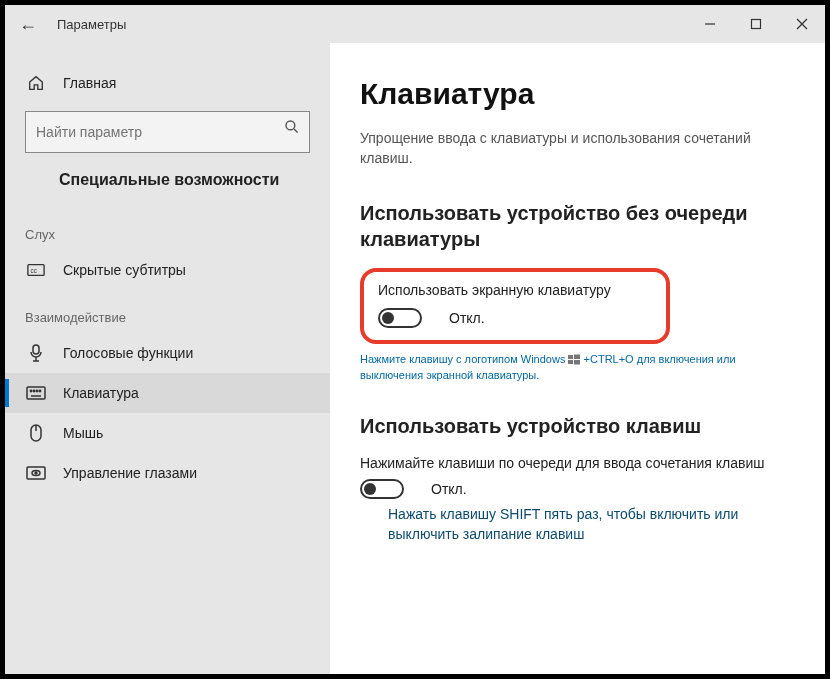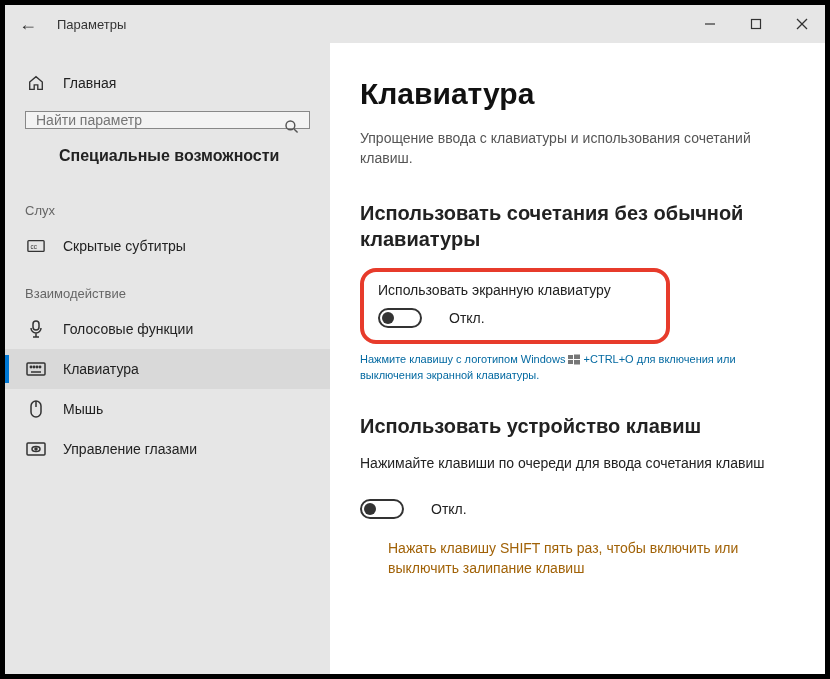--- a/index.html
+++ b/index.html
@@ -16,33 +16,33 @@
   .sidebar { width: 325px; background: #e6e6e6; display: flex; flex-direction: column; padding-top: 20px; overflow: hidden; }
   .content { flex: 1; background: #fff; padding: 34px 40px 20px 30px; overflow: hidden; }
 
   .nav-row { display: flex; align-items: center; height: 40px; padding-left: 20px; cursor: pointer; font-size: 14px; color: #222; }
   .nav-row.selected { background: #d9d9d9; position: relative; }
   .nav-row.selected::before { content:""; position:absolute; left:0; top:6px; bottom:6px; width:4px; background:#0078d4; }
   .nav-icon { width: 22px; height: 22px; display:flex; align-items:center; justify-content:center; margin-right: 16px; color:#333; }
   .nav-icon svg { stroke:#333; fill:none; stroke-width:1.5; }
 
   .search-wrap { margin: 8px 20px 10px 20px; position: relative; }
-  .search-input { width: 100%; height: 18px; border: 1px solid #888; background: #f3f3f3; padding: 0 34px 0 10px; font-size: 14px; color:#555; }
+  .search-input { width: 100%; height: 42px; border: 1px solid #888; background: #f3f3f3; padding: 0 34px 0 10px; font-size: 14px; color:#555; }
   .search-icon { position: absolute; right: 10px; top: 8px; color:#555; }
 
   .sidebar-sublabel { font-weight: 600; font-size: 16px; padding: 8px 20px 18px 20px; color:#222;margin-left:34px; }
   .section-label { font-size: 13px; color: #666; padding: 20px 15px 8px 20px; }
 
   h1.page-title { font-size: 30px; font-weight: 600; margin-bottom: 18px; color:#111; }
   .desc { font-size: 14px; color: #555; line-height: 1.4; margin-bottom: 32px; max-width: 420px; }
   h2.section { font-size: 20px; font-weight: 600; color: #222; margin-bottom: 16px; line-height:1.3; max-width:420px; }
 
-  .setting-label { font-size: 14px; color:#222; margin-bottom: 28px; }
+  .setting-label { font-size: 14px; color:#222; margin-bottom: 8px; }
   .hint { font-size: 11px; color:#0369a1; line-height:1.4; max-width:420px; margin-top:8px; margin-bottom: 30px; }
-  .hint2 { font-size: 14px; color:#a16207; line-height:1.4; max-width:420px; margin-top:20px; padding-left:28px; }
+  .hint2 { font-size: 14px; color:#0c4a6e; line-height:1.4; max-width:420px; margin-top:6px; padding-left:28px; }
 
   .toggle-row { display:flex; align-items:center; margin-bottom:6px;gap:15px; }
   .toggle { width:44px; height:20px; border:2px solid #333; border-radius:20px; position:relative; cursor:pointer; background:#fff; margin-right:12px; }
   .toggle::after { content:""; position:absolute; left:2px; top:2px; width:12px; height:12px; background:#333; border-radius:50%; }
   .toggle-state { font-size:14px; color:#222; }
 
   .check-row { display:flex; align-items:flex-start; margin-top:14px; max-width:440px; }
   .checkbox { width:18px; height:18px; background:#333; margin-right:10px; flex-shrink:0; display:flex; align-items:center; justify-content:center; margin-top:1px; }
   .checkbox svg { stroke:#fff; stroke-width:2.5; fill:none; }
   .check-label { font-size:14px; color:#222; line-height:1.35; }
@@ -164,21 +164,21 @@
         </span>
         <span>Управление глазами</span>
       </div>
 
     </div>
 
     <div class="content">
       <h1 class="page-title">Клавиатура</h1>
       <div class="desc">Упрощение ввода с клавиатуры и использования сочетаний клавиш.</div>
 
-      <h2 class="section">Использовать сочетания без обычной клавиатуры</h2>
+      <h2 class="section">Использовать устройство без очереди клавиатуры</h2>
 
       <div class="callout">
         <div class="setting-label">Использовать экранную клавиатуру</div>
         <div class="toggle-row">
           <div class="toggle"></div>
           <span class="toggle-state">Откл.</span>
         </div>
       </div>
 
       <div class="hint">

